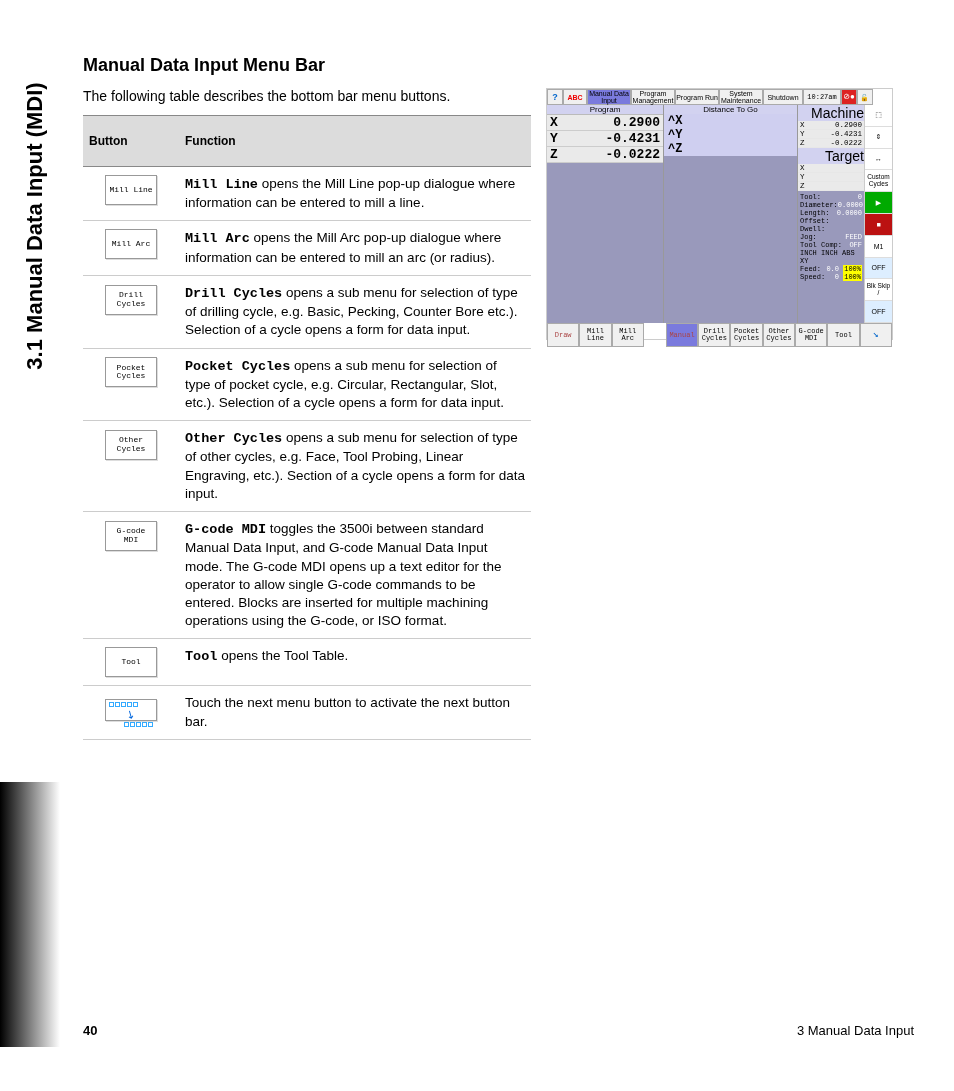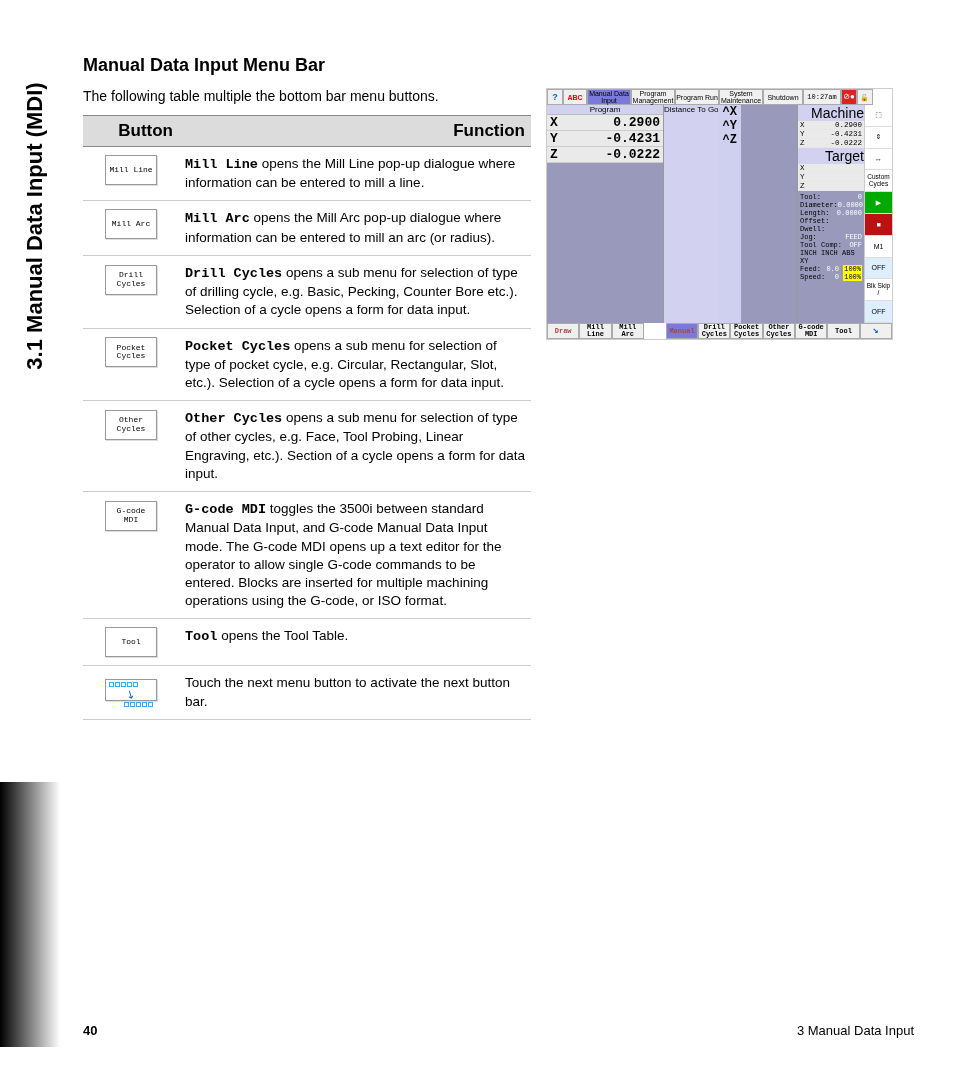--- a/index.html
+++ b/index.html
@@ -8,21 +8,21 @@
   
   .side-fade { position:absolute; left:0; bottom:44px; width:60px; height:265px; background:linear-gradient(to right,#000,#fff); }
   
   .section-tab { position:absolute; left:18px; top:48px; width:34px; height:355px; display:flex; align-items:center; justify-content:center; }
   .section-tab span { transform: rotate(-90deg); white-space:nowrap; font-weight:bold; font-size:22px; }
   
   .heading { position:absolute; left:83px; top:55px; font-weight:bold; font-size:18px; }
   .intro { position:absolute; left:83px; top:88px; font-size:14px; width:450px; }
   
   .tbl { position:absolute; left:83px; top:115px; width:448px; border-collapse:collapse; }
-  .tbl thead th { background:#dcdcdc; font-weight:bold; font-size:17px; text-align:right; padding:5px 6px; border-top:1px solid #888; border-bottom:1px solid #888; }
+  .tbl thead th { background:#dcdcdc; font-weight:bold; font-size:12px; text-align:left; padding:18px 6px; border-top:1px solid #888; border-bottom:1px solid #888; }
   .tbl thead th:first-child { width:96px; }
   .tbl td { padding:8px 6px; font-size:13.5px; line-height:1.35; vertical-align:top; border-bottom:1px solid #ccc; }
   .tbl td:first-child { text-align:center; }
   .tbl-btn { display:inline-flex; flex-direction:column; align-items:center; justify-content:center; width:52px; height:30px; border:1px solid #999; font-size:8px; font-family:"Courier New",monospace; text-align:center; line-height:1.1; background:#fff; box-shadow:1px 1px 0 #ddd; }
   .next-btn { width:52px; height:22px; border:1px solid #999; background:#fff; box-shadow:1px 1px 0 #ddd; display:inline-flex; flex-direction:column; justify-content:space-between; padding:2px 3px; }
   .next-btn .dots { display:flex; gap:1px; }
   .next-btn .dots span { width:5px; height:5px; border:1px solid #3af; }
   .next-btn .arrow { font-size:11px; color:#06d; transform:rotate(30deg); align-self:center; }
   .next-btn .dots.bot { justify-content:flex-end; }
   
@@ -34,56 +34,56 @@
   .top-btn.sel { background:#7a7add; color:#000; }
   .top-btn.time { width:38px; font-family:"Courier New",monospace; }
   .top-btn.red { width:16px; background:#d22; color:#fff; font-size:8px; }
   .top-btn.lock { width:16px; }
   .shot-body { display:flex; height:calc(100% - 32px); }
   .left-col { width:116px; display:flex; flex-direction:column; }
   .sec-hdr { background:#d2d2f0; font-size:8px; text-align:center; border-bottom:1px solid #bbb; }
   .coord { display:flex; justify-content:space-between; background:#eaeaea; border-bottom:1px solid #ccc; font-family:"Courier New",monospace; padding:0 3px; }
   .coord .ax { font-weight:bold; font-size:13px; }
   .coord .val { font-weight:bold; font-size:13px; }
-  .mid-col { flex:1; background:#99b; display:flex; flex-direction:row; border-left:1px solid #999; border-right:1px solid #999; }
+  .mid-col { flex:1; background:#99b; display:flex; flex-direction:column; border-left:1px solid #999; border-right:1px solid #999; }
   .dtgo-hdr { background:#d2d2f0; font-size:8px; text-align:center; }
   .dtgo { flex:0; background:#cfcff0; }
   .dtgo .drow { font-family:"Courier New",monospace; font-size:12px; padding:0 4px; color:#000; font-weight:bold; }
   .right-col { width:66px; display:flex; flex-direction:column; }
   .mach-hdr { background:#d2d2f0; font-size:14px; text-align:right; }
   .mini { font-family:"Courier New",monospace; font-size:7.5px; display:flex; justify-content:space-between; background:#eaeaea; padding:0 2px; border-bottom:1px solid #e7e7e7; }
   .info-blk { background:#99b; flex:1; padding:2px; }
   .info-row { font-size:7px; font-family:"Courier New",monospace; color:#fff; display:flex; justify-content:space-between; }
   .info-row .lab { color:#000; }
   .info-row .yel { background:#ff0; color:#000; padding:0 1px; }
   .icons-col { width:28px; border-left:1px solid #ccc; display:flex; flex-direction:column; font-size:7px; text-align:center; }
   .icon-cell { height:24px; border-bottom:1px solid #ddd; display:flex; align-items:center; justify-content:center; }
   .icon-cell.grn { background:#0a0; color:#fff; }
   .icon-cell.red { background:#b11; color:#fff; }
-  .shot-bottom { height:16px; display:flex;font-weight:bold; }
+  .shot-bottom { height:24px; display:flex; }
   .bot-btn { flex:1; font-size:7px; border:1px solid #aaa; display:flex; align-items:center; justify-content:center; text-align:center; line-height:1.0; font-family:"Courier New",monospace; background:#f0f0f0; }
   .bot-btn.sel { background:#7a7add;margin-left:22px; }
   .bot-arrow { width:28px; font-size:10px; color:#06c; }
   
   .footer-left { position:absolute; left:83px; bottom:53px; font-weight:bold; font-size:13px;text-align:center; }
   .footer-right { position:absolute; right:40px; bottom:53px; font-size:13px; }
   b.mono { font-family:"Courier New",monospace; }
 </style>
 </head>
 <body>
 <div class="page">
 
 <div class="side-fade"></div>
 
 <div class="section-tab">
   <span>3.1 Manual Data Input (MDI)</span>
 </div>
 
 <div class="heading">Manual Data Input Menu Bar</div>
-<div class="intro">The following table multiple the bottom bar menu buttons.</div>
+<div class="intro">The following table describes the bottom bar menu buttons.</div>
 
 <table class="tbl">
   <thead>
     <tr>
       <th>Button</th>
       <th>Function</th>
     </tr>
   </thead>
   <tbody>
     <tr>

